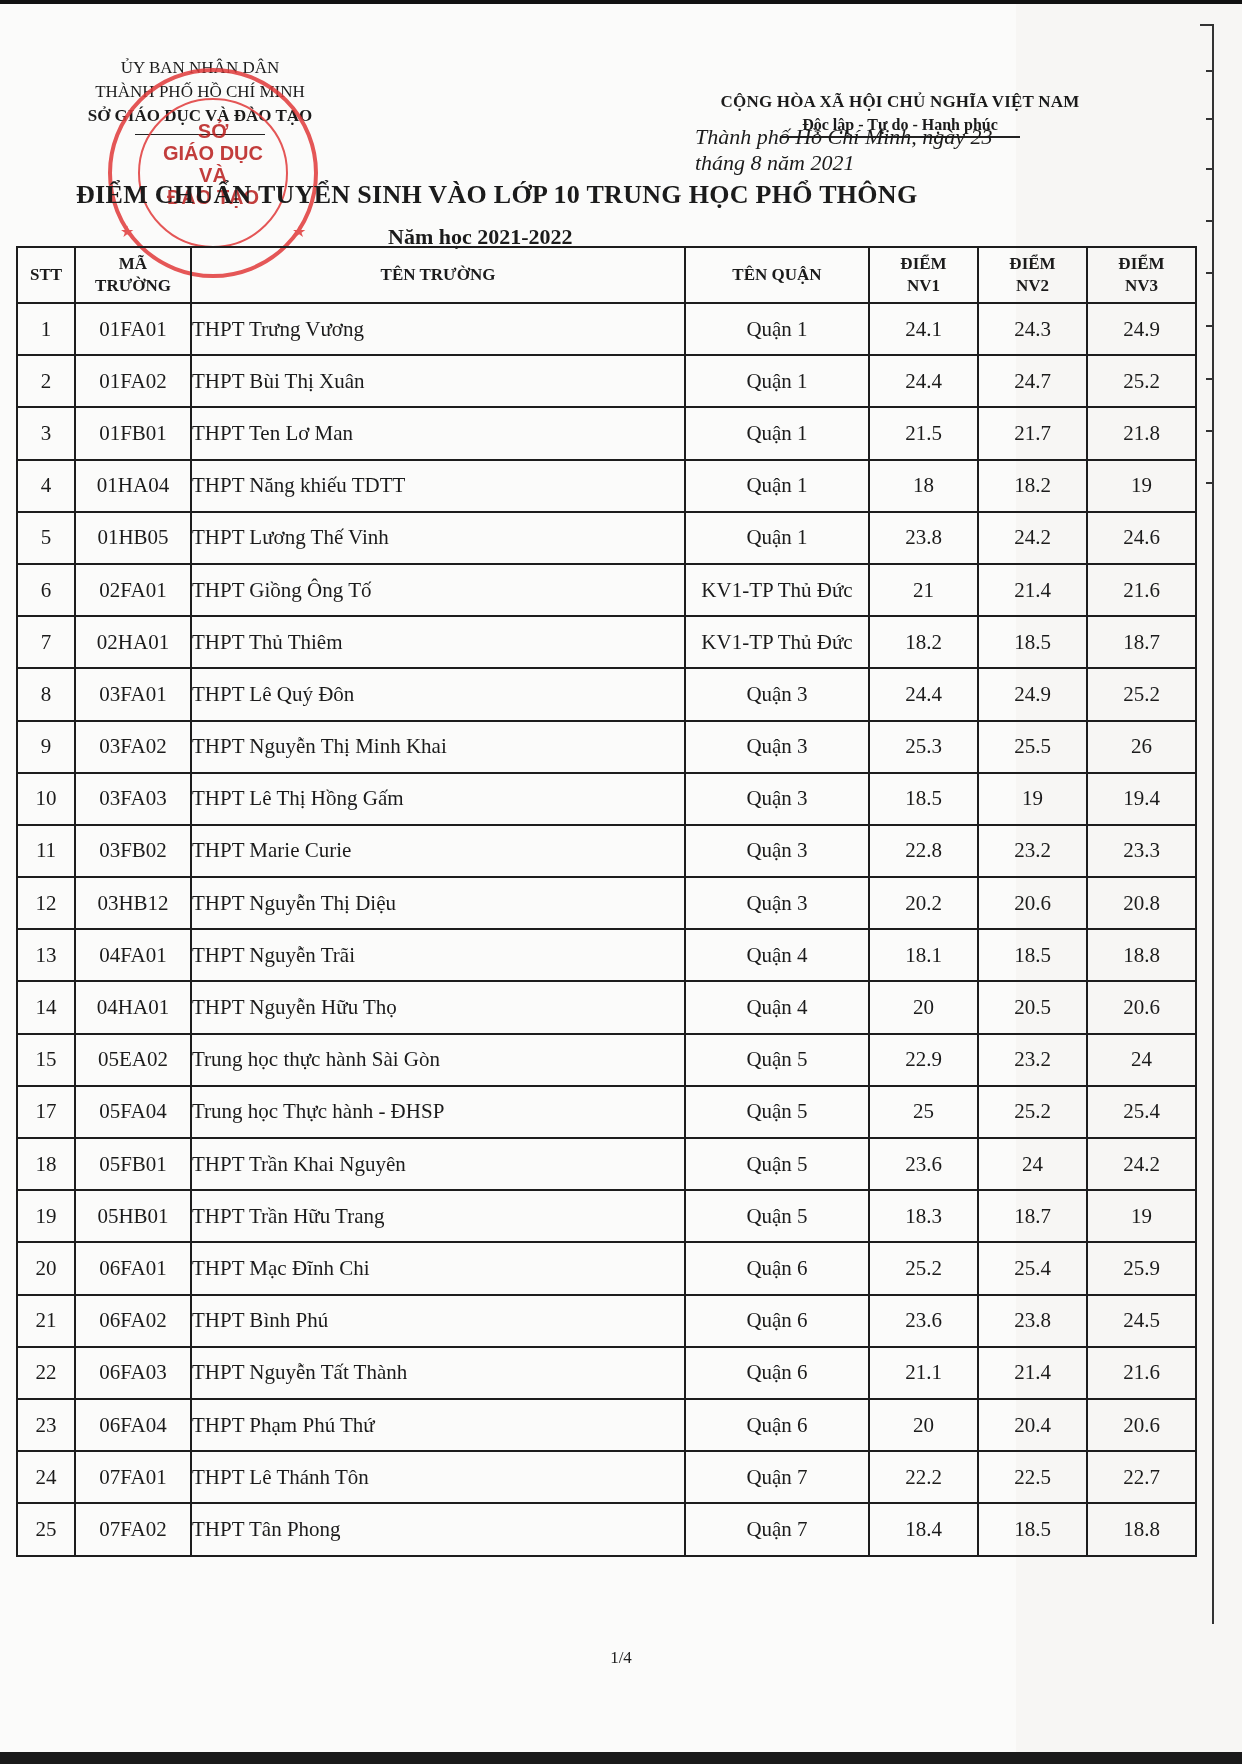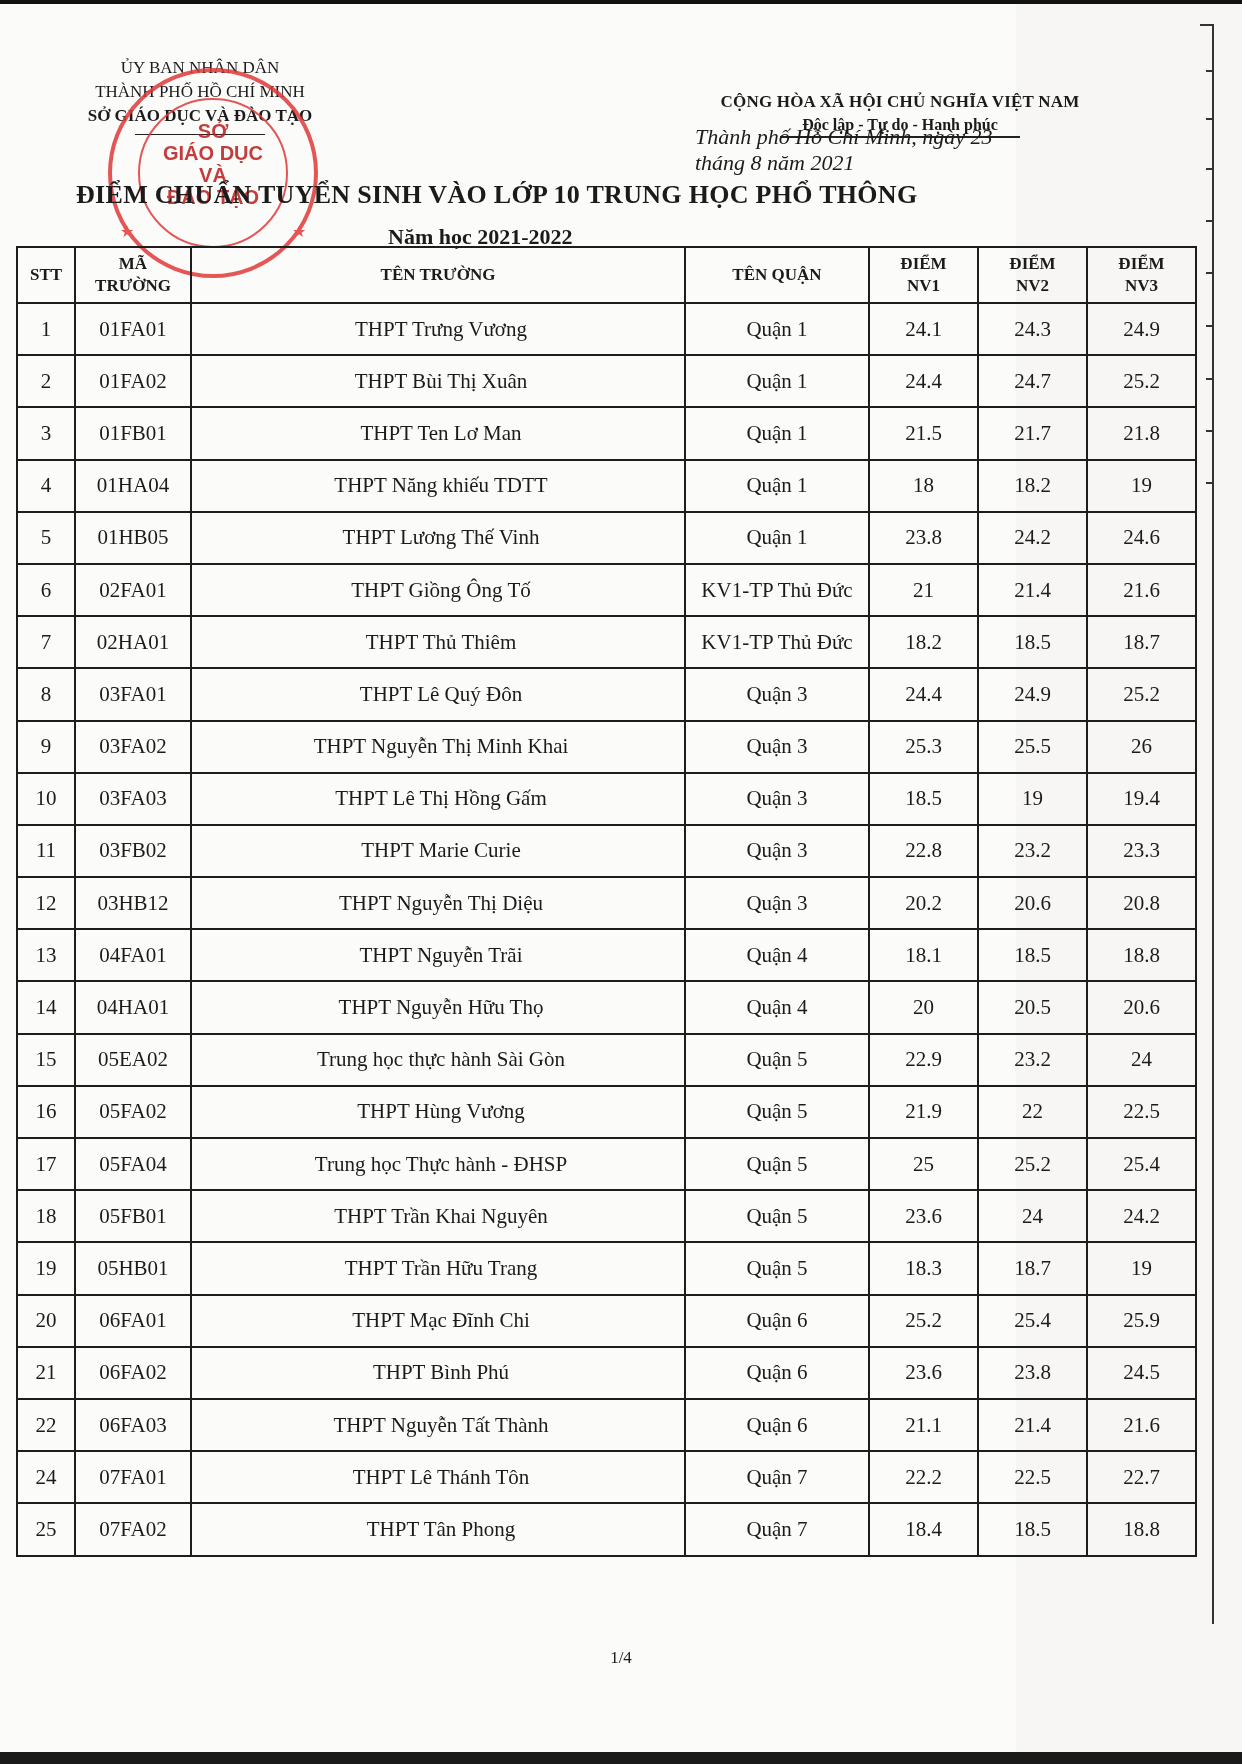--- a/index.html
+++ b/index.html
@@ -53,21 +53,21 @@
   
   .title { position: absolute; left: 76px; top: 180px; width: 900px; font-size: 26px; font-weight: bold; letter-spacing: 0.3px; }
   .subtitle { position: absolute; left: 388px; top: 224px; font-size: 22px; font-weight: bold; }
 
   
   .tbl-wrap { position: absolute; left: 16px; top: 246px; width: 1180px; }
   table { border-collapse: collapse; width: 1180px; table-layout: fixed; }
   th, td { border: 2px solid #1d1d1d; text-align: center; vertical-align: middle; }
   th { font-size: 17px; font-weight: bold; line-height: 22px; height: 56px; }
   td { font-size: 21px; height: 52.2px; }
-  td.name { text-align: center; padding-left: 6px; }
+  td.name { text-align: left; }
   col.c-stt { width: 58px; }
   col.c-ma { width: 116px; }
   col.c-name { width: 494px; }
   col.c-quan { width: 184px; }
   col.c-nv { width: 109px; }
 
   .page-num { position: absolute; left: 0; width: 1242px; top: 1648px; text-align: center; font-size: 17px; }
 </style>
 </head>
 <body>
@@ -280,29 +280,20 @@
           <tr>
             <td>15</td>
             <td>05EA02</td>
             <td class="name">Trung học thực hành Sài Gòn</td>
             <td>Quận 5</td>
             <td>22.9</td>
             <td>23.2</td>
             <td>24</td>
           </tr>
           <tr>
-            <td>16</td>
-            <td>05FA02</td>
-            <td class="name">THPT Hùng Vương</td>
-            <td>Quận 5</td>
-            <td>21.9</td>
-            <td>22</td>
-            <td>22.5</td>
-          </tr>
-          <tr>
             <td>17</td>
             <td>05FA04</td>
             <td class="name">Trung học Thực hành - ĐHSP</td>
             <td>Quận 5</td>
             <td>25</td>
             <td>25.2</td>
             <td>25.4</td>
           </tr>
           <tr>
             <td>18</td>
@@ -343,20 +334,29 @@
           <tr>
             <td>22</td>
             <td>06FA03</td>
             <td class="name">THPT Nguyễn Tất Thành</td>
             <td>Quận 6</td>
             <td>21.1</td>
             <td>21.4</td>
             <td>21.6</td>
           </tr>
           <tr>
+            <td>23</td>
+            <td>06FA04</td>
+            <td class="name">THPT Phạm Phú Thứ</td>
+            <td>Quận 6</td>
+            <td>20</td>
+            <td>20.4</td>
+            <td>20.6</td>
+          </tr>
+          <tr>
             <td>24</td>
             <td>07FA01</td>
             <td class="name">THPT Lê Thánh Tôn</td>
             <td>Quận 7</td>
             <td>22.2</td>
             <td>22.5</td>
             <td>22.7</td>
           </tr>
           <tr>
             <td>25</td>

